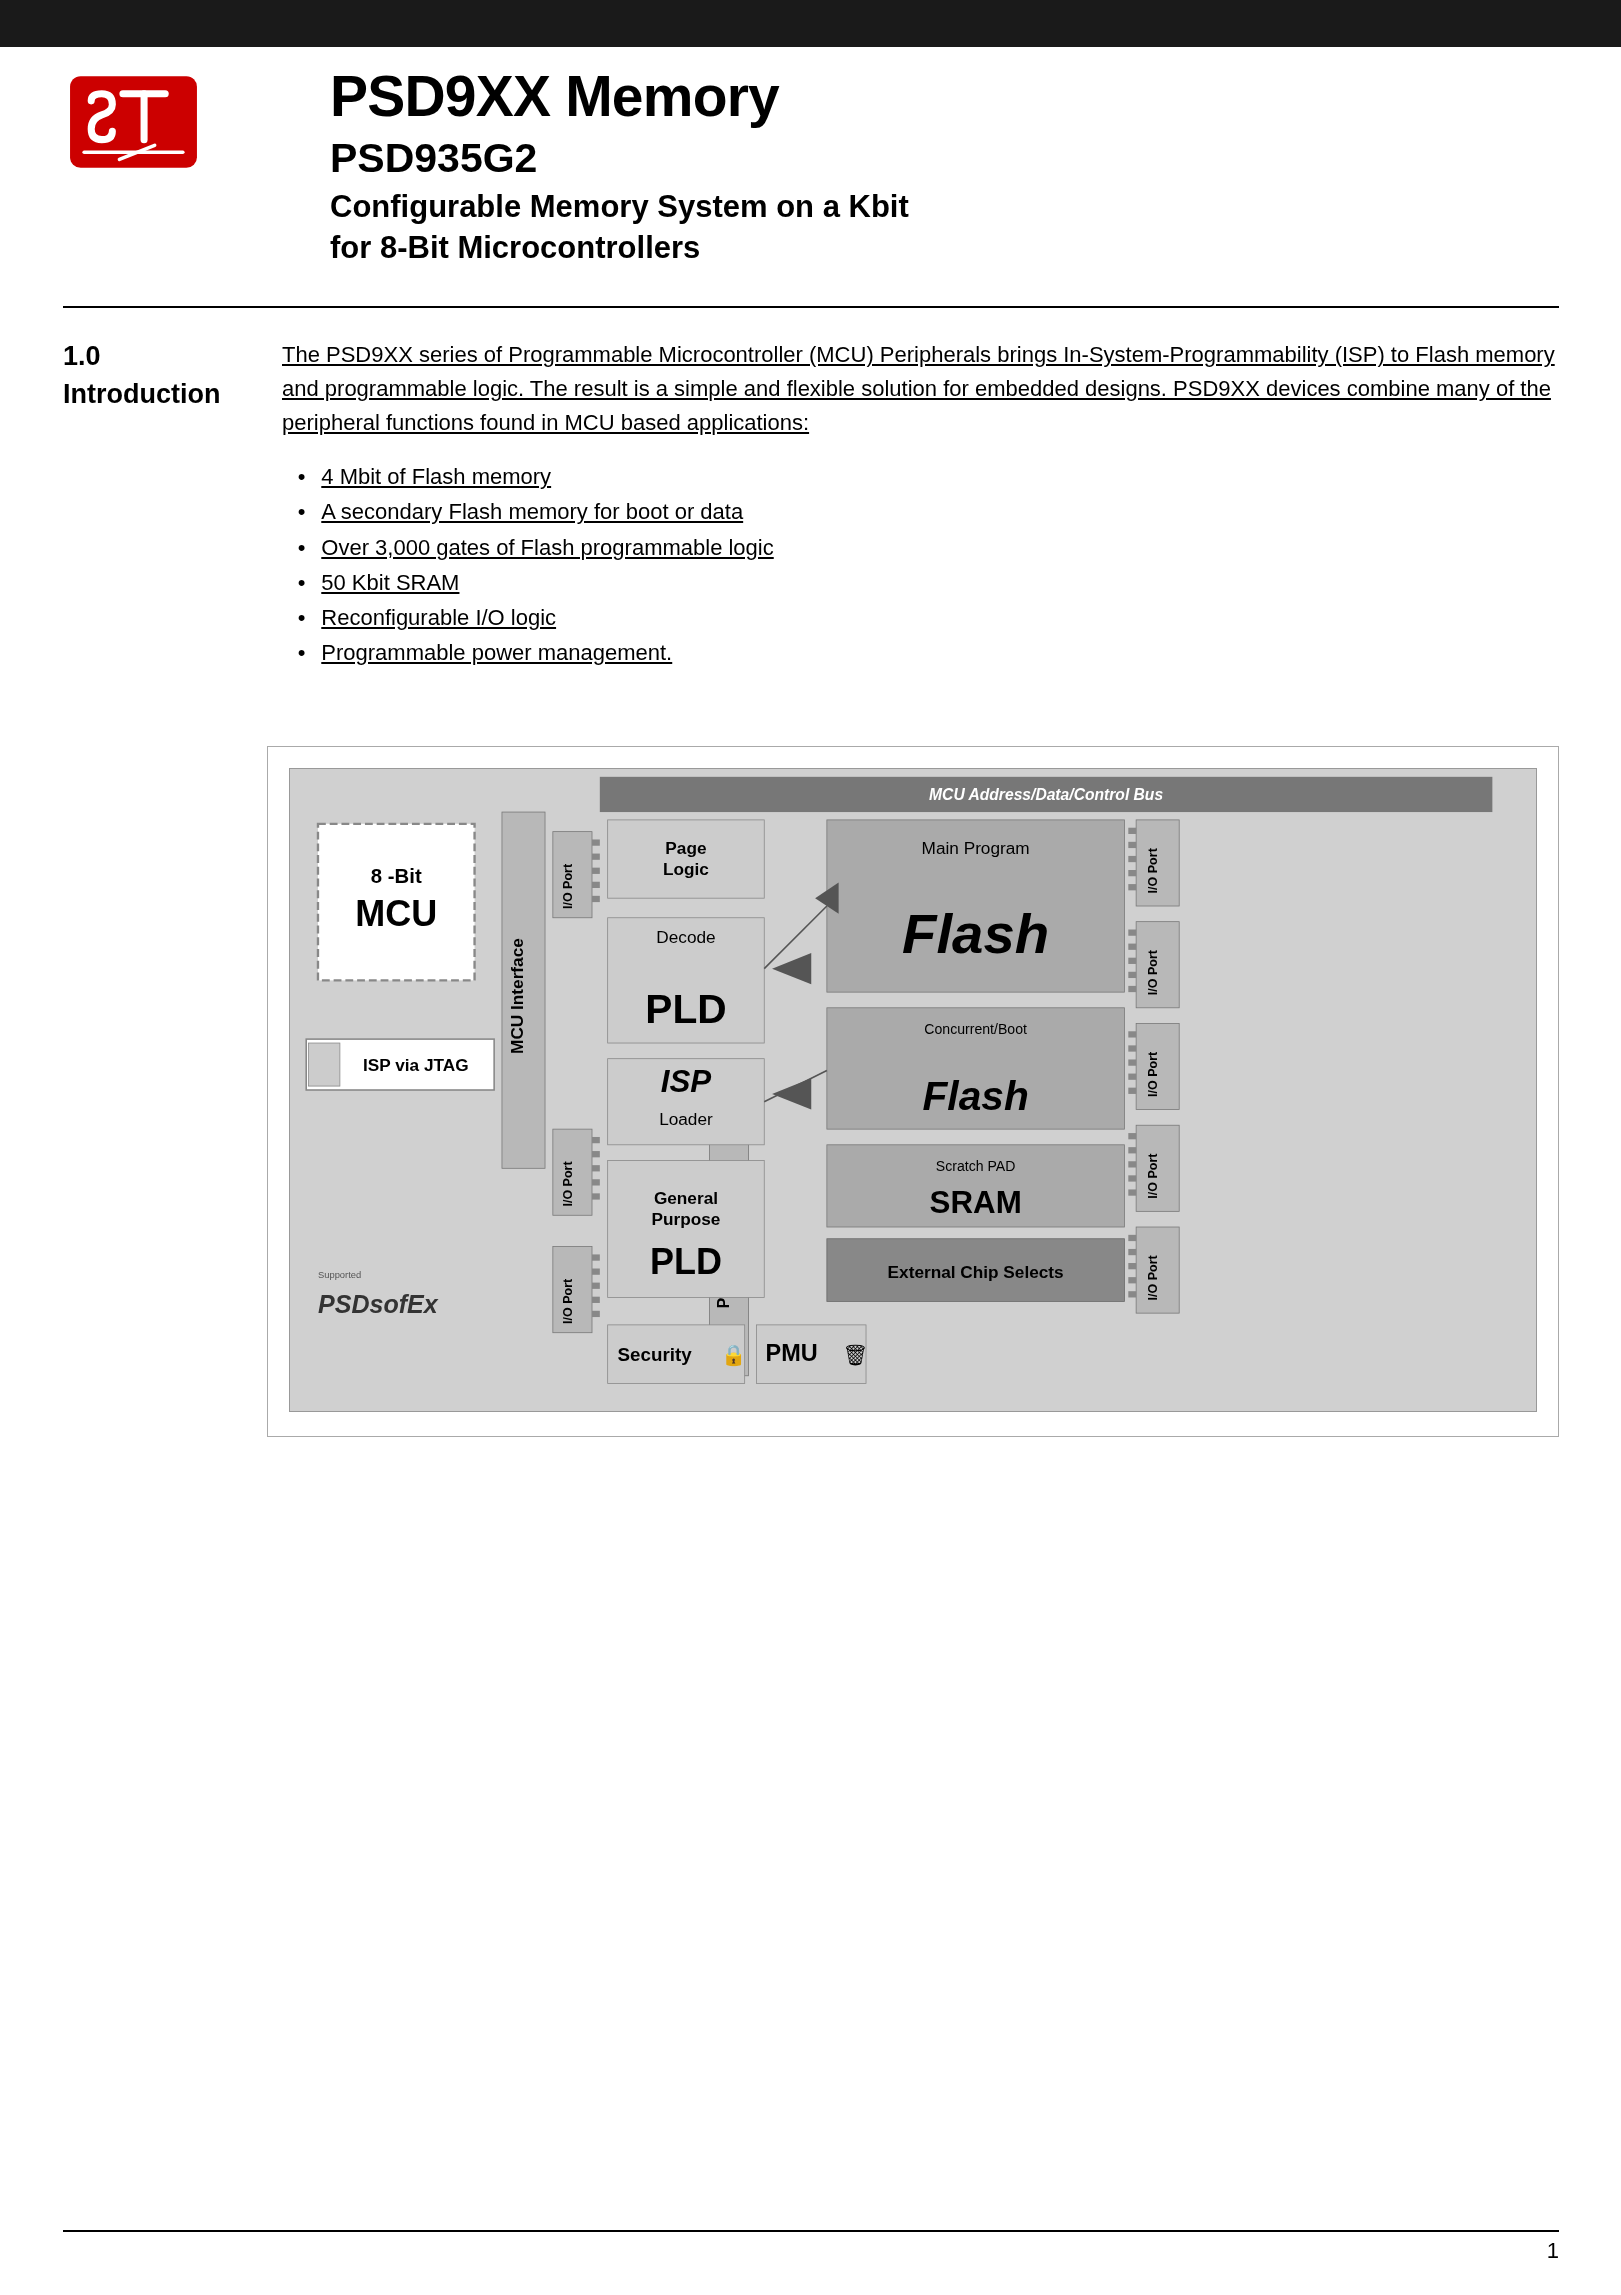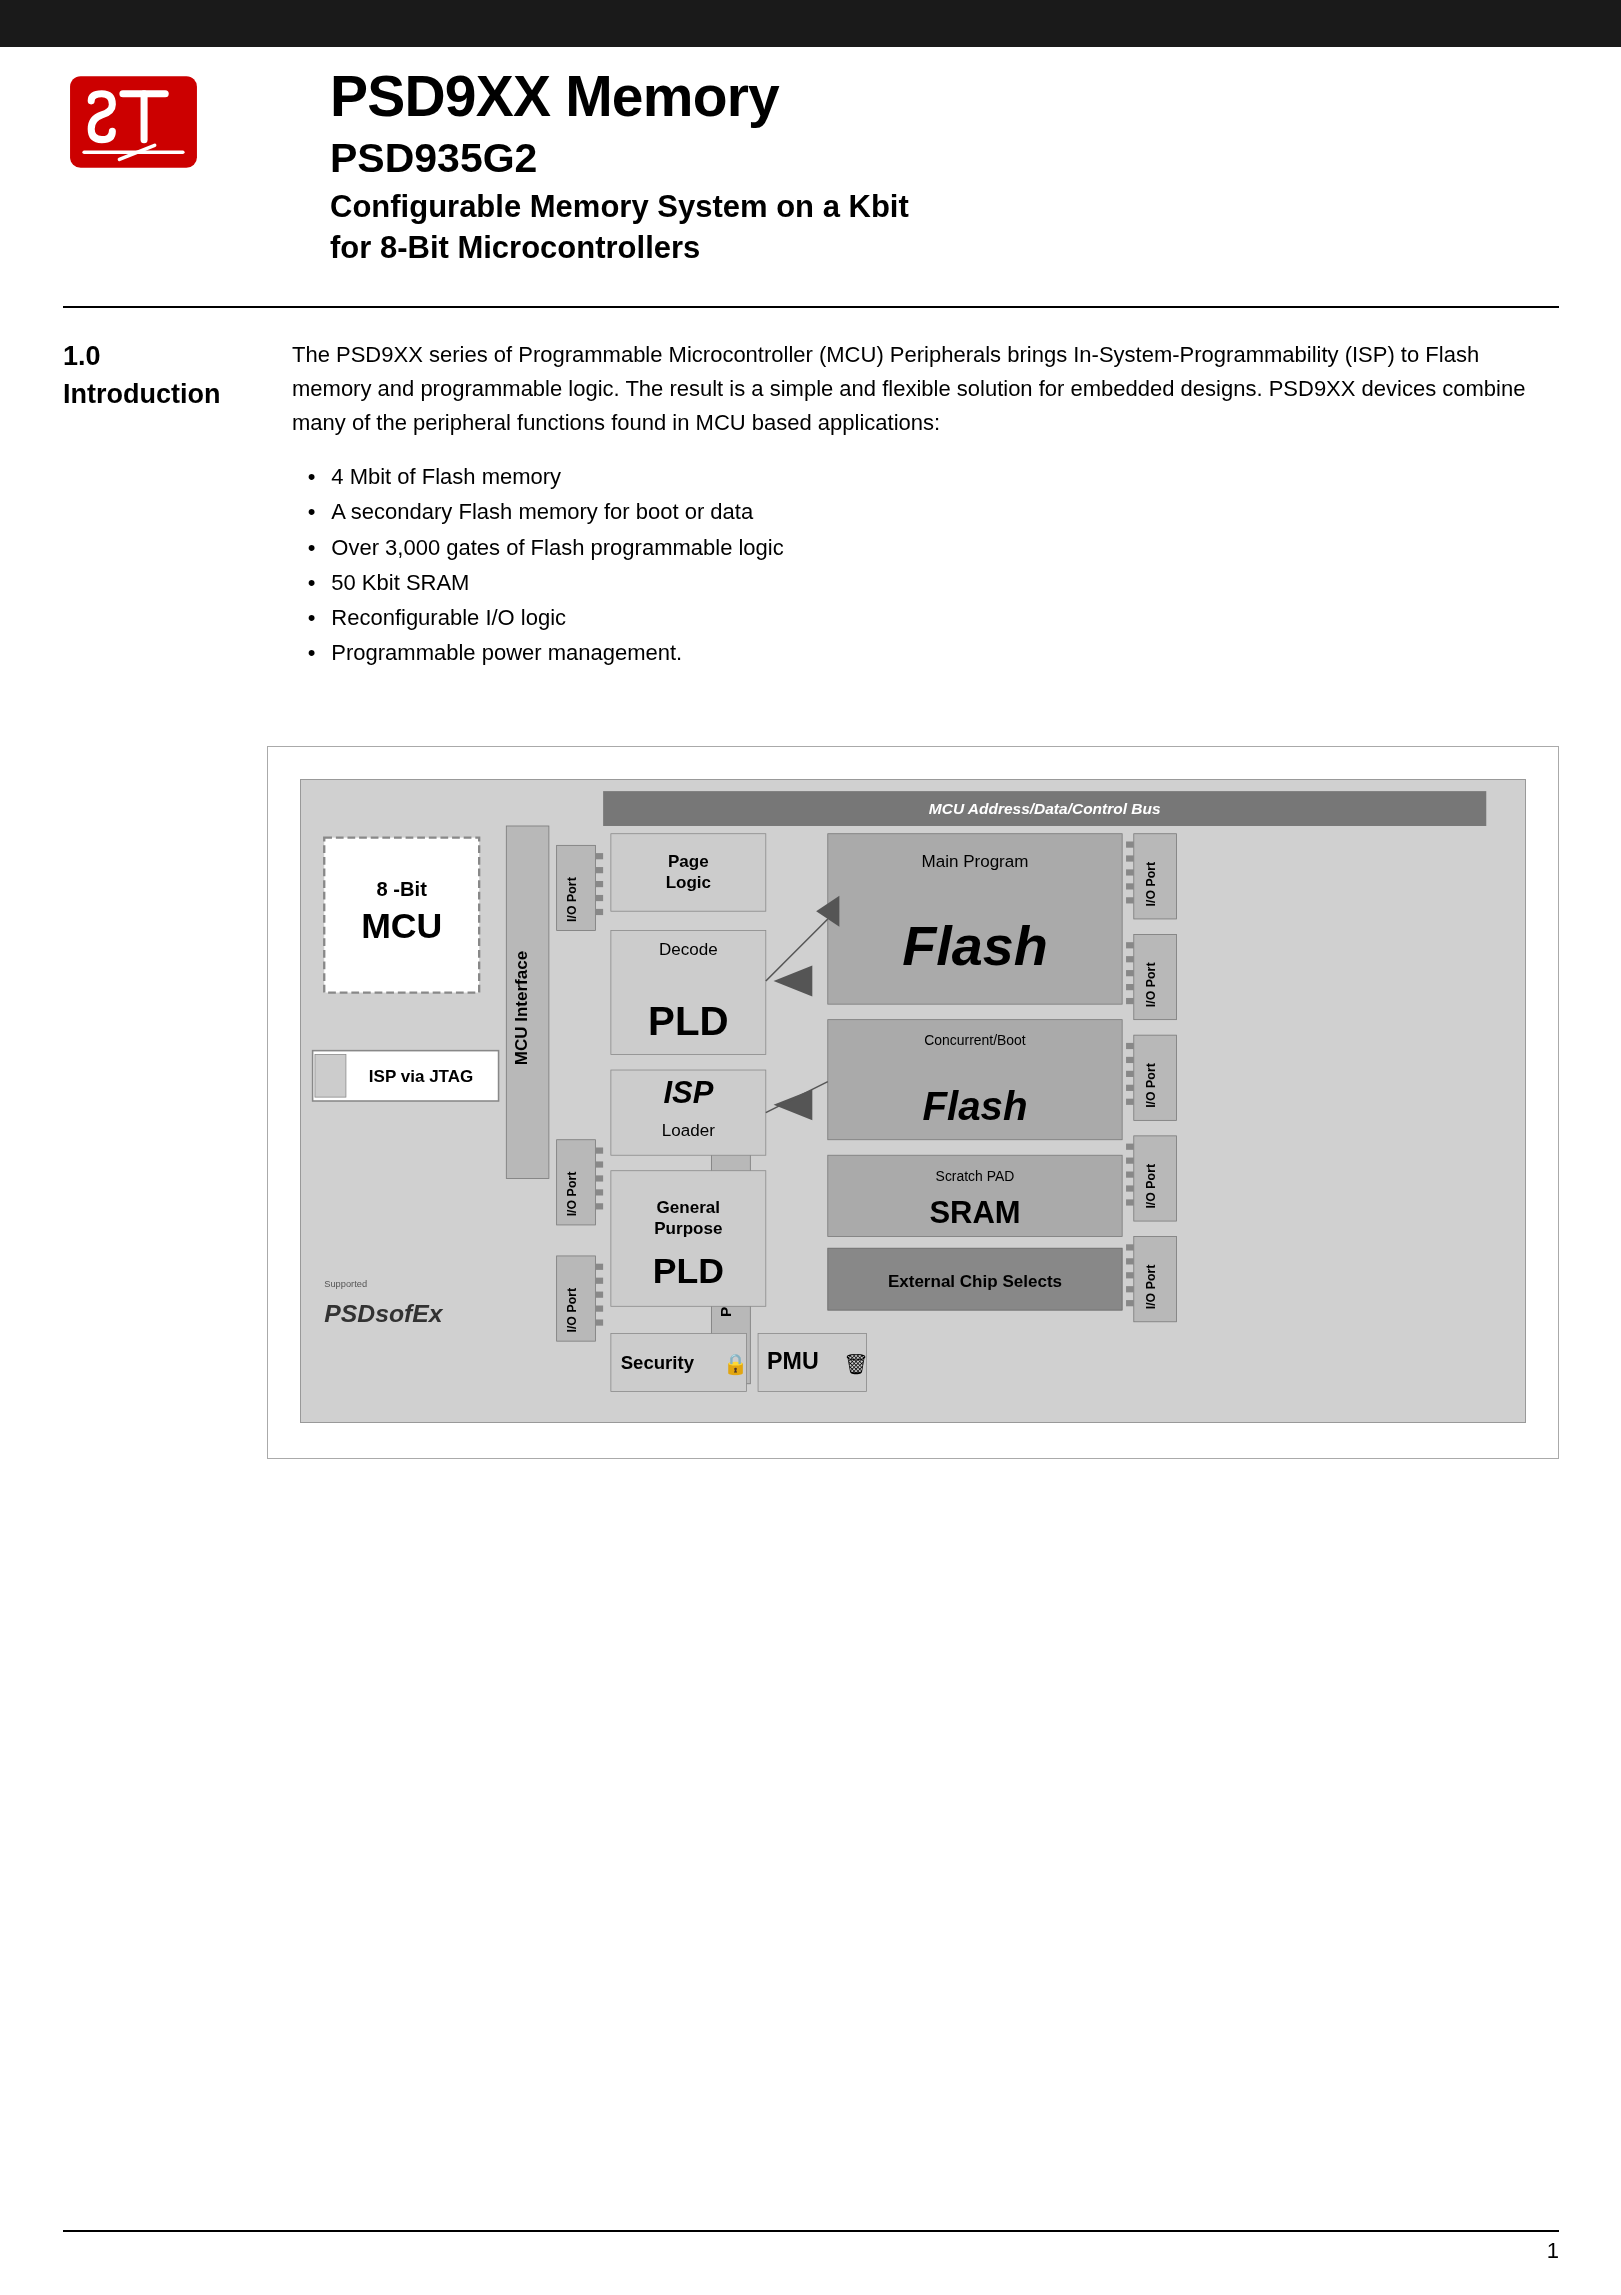--- a/index.html
+++ b/index.html
@@ -94,22 +94,23 @@
       font-size: 27px;
       font-weight: bold;
       color: #000000;
       line-height: 1.4;
     }
 
     
     .main-content {
       position: absolute;
       top: 338px;
-      left: 292px;
-      right: 63px;
+      left: 282px;
+      right: 63px;
+      text-decoration: underline;
     }
 
     .intro-text {
       font-size: 22px;
       color: #000000;
       line-height: 1.55;
       margin-bottom: 19px;
     }
 
     .bullet-list {
@@ -134,21 +135,21 @@
     }
 
     
     .diagram-container {
       position: absolute;
       top: 746px;
       left: 267px;
       right: 63px;
       background: #ffffff;
       border: 1.6px solid #aaaaaa;
-      padding: 32px;
+      padding: 21px;
     }
 
     
     .footer-line {
       position: absolute;
       bottom: 63px;
       left: 63px;
       right: 63px;
       height: 1.6px;
       background: #000000;

